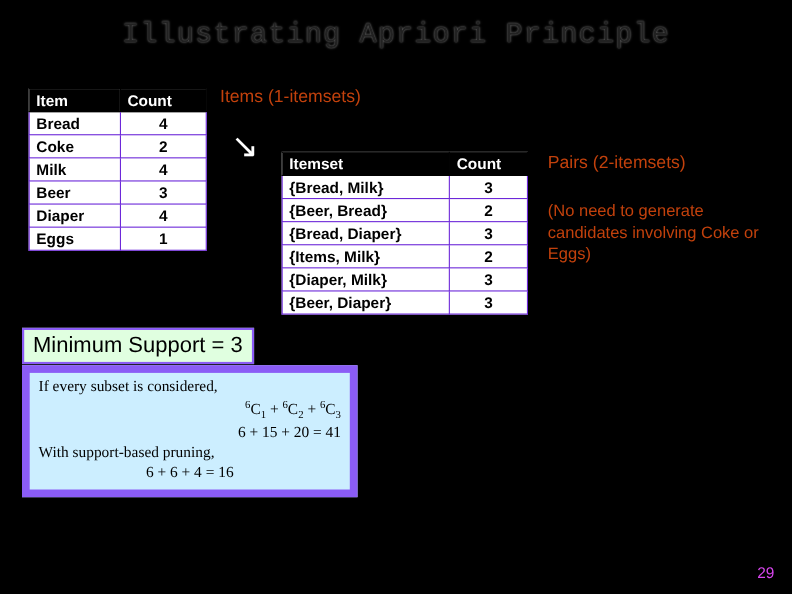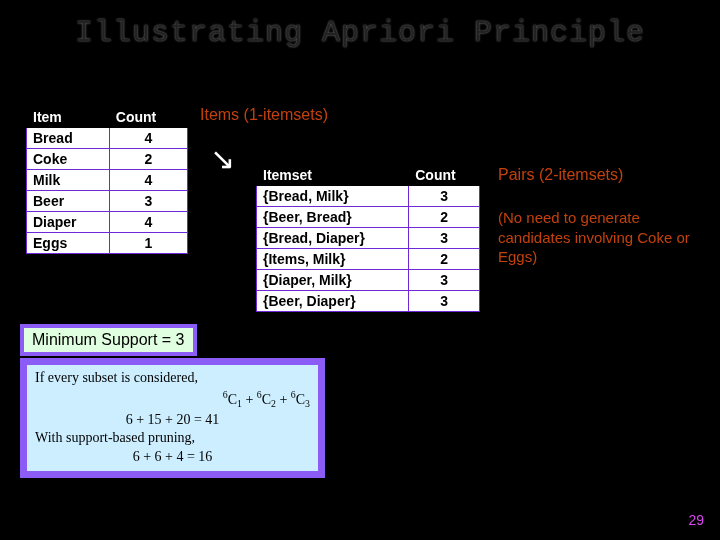--- a/index.html
+++ b/index.html
@@ -8,21 +8,21 @@
     width: 720px;
     height: 540px;
     background: #000;
     color: #fff;
     font-family: Verdana, Geneva, sans-serif;
     position: relative;
     overflow: hidden;
   }
   .title {
     font-family: "Consolas", "Courier New", monospace;
-    font-size: 30px;
+    font-size: 26px;
     color: #222;
     text-shadow: 0 0 2px #888;
     text-align: center;
     padding-top: 16px;
     letter-spacing: 1px;
   }
   .slide {
     position: relative;
     width: 720px;
     height: 540px;
@@ -44,36 +44,36 @@
   table.data th.count {
   }
   table.data td {
     border: 1px solid #6d28d9;
     padding: 2px 6px;
     font-weight: bold;
   }
   table.data td.count {
     text-align: center;
   }
-  .abs { position: absolute; margin-top: 26px; }
+  .abs { position: absolute; }
   .label {
     font-size: 16px;
     color: #c2410c;
   }
   .arrow {
     font-size: 30px;
     color: #fff;
     transform: rotate(0deg);
   }
   .minsup {
     background: #e0ffe0;
     color: #000;
-    font-size: 16px;
+    font-size: 20px;
     padding: 3px 8px;
-    border: 4px solid #8b5cf6;
+    border: 2px solid #8b5cf6;
   }
   .calc {
     background: #cceeff;
     color: #000;
     font-size: 14px;
     padding: 4px 8px;
     border: 7px solid #8b5cf6;
     line-height: 1.35;
     font-family: Liberation Serif, serif;
   }
@@ -167,20 +167,20 @@
 
 <div class="label abs" style="left:498px; top:182px; width:200px; font-size:15px; line-height:1.3;">(No need to generate candidates involving Coke or Eggs)</div>
 
 <div class="minsup abs" style="left:20px; top:298px;">Minimum Support = 3</div>
 
 <div class="calc abs" style="left:20px; top:332px; width:275px;">
   <div>If every subset is considered,</div>
   <div style="text-align:right;">
     <sup>6</sup><span>C</span><sub>1</sub><span> + </span><sup>6</sup><span>C</span><sub>2</sub><span> + </span><sup>6</sup><span>C</span><sub>3</sub>
   </div>
-  <div style="text-align:center;">6 + 15 + 20 = 41</div>
+  <div style="text-align:right;">6 + 15 + 20 = 41</div>
   <div>With support-based pruning,</div>
   <div style="text-align:center;">6 + 6 + 4 = 16</div>
 </div>
 
 <div class="slidenum">29</div>
 
 </div>
 
 </body></html>

